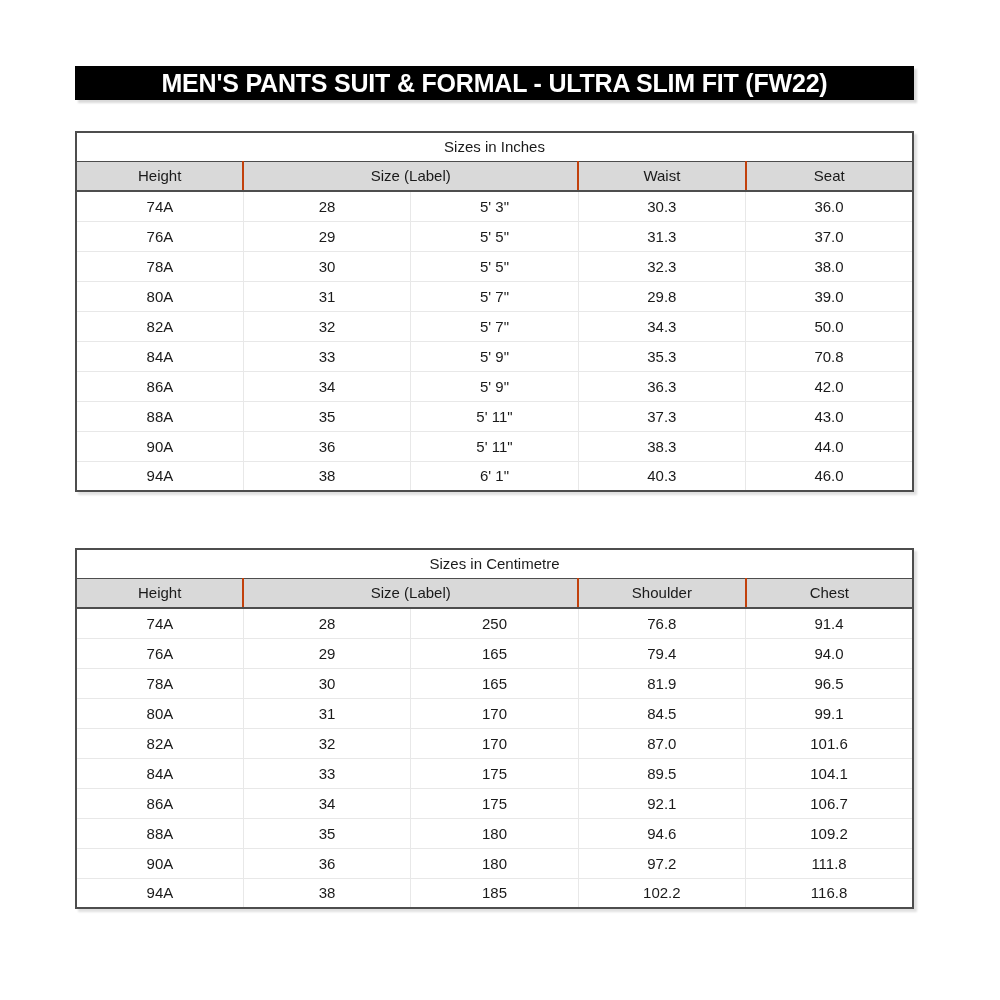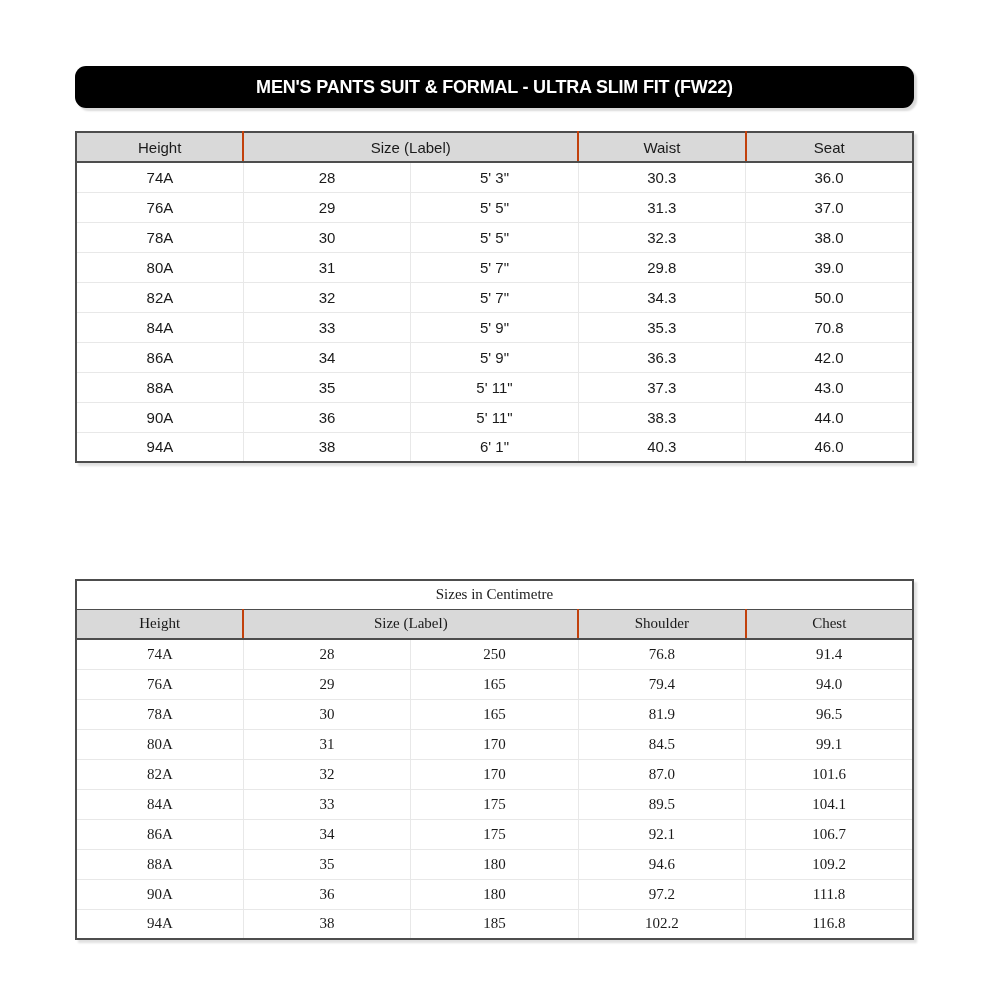--- a/index.html
+++ b/index.html
@@ -10,37 +10,36 @@
     --grid-light:#e8e8e8;
     --text-color:#1a1a1a;
   }
   *{margin:0;padding:0;box-sizing:border-box;}
   html,body{background:#ffffff;}
   body{
     width:1000px;height:1000px;position:relative;overflow:hidden;
     font-family:"Liberation Sans",sans-serif;color:var(--text-color);
   }
   .title-bar{
-    position:absolute;left:75px;top:66px;width:839px;height:42px;
+    position:absolute;left:75px;top:66px;width:839px;height:34px;
     background:var(--title-bar-bg);color:var(--title-bar-text);
     display:flex;align-items:center;justify-content:center;
-    font-size:18px;font-weight:bold;letter-spacing:-0.2px;
+    font-size:25px;font-weight:bold;letter-spacing:-0.2px;
     box-shadow:3px 3px 2px rgba(0,0,0,0.15);
-    border-radius:11px;
   }
   .size-table{
     position:absolute;left:75px;width:839px;
     border-collapse:collapse;table-layout:fixed;
     font-size:15px;
     border:2px solid var(--border-dark);
     box-shadow:3px 3px 2px rgba(0,0,0,0.12);
     background:#ffffff;
   }
   .size-table.first{top:131px;}
-  .size-table.second{top:579px;font-family:Liberation Serif, serif;}
+  .size-table.second{top:548px;}
   .size-table col{width:20%;}
   .size-table th,.size-table td{
     text-align:center;vertical-align:middle;font-weight:normal;
     padding:0;
   }
   .table-title-row th{
     height:29px;background:#ffffff;
     border-bottom:1px solid var(--border-dark);
   }
   .table-header-row th{
@@ -66,20 +65,23 @@
 
 <table class="size-table first">
   <colgroup>
       <col>
       <col>
       <col>
       <col>
       <col>
     </colgroup>
   <thead>
+    <tr class="table-title-row">
+      <th colspan="5">Sizes in Inches</th>
+    </tr>
     <tr class="table-header-row">
       <th>Height</th>
       <th colspan="2">Size (Label)</th>
       <th>Waist</th>
       <th>Seat</th>
     </tr>
   </thead>
   <tbody>
       <tr>
         <td>74A</td>

